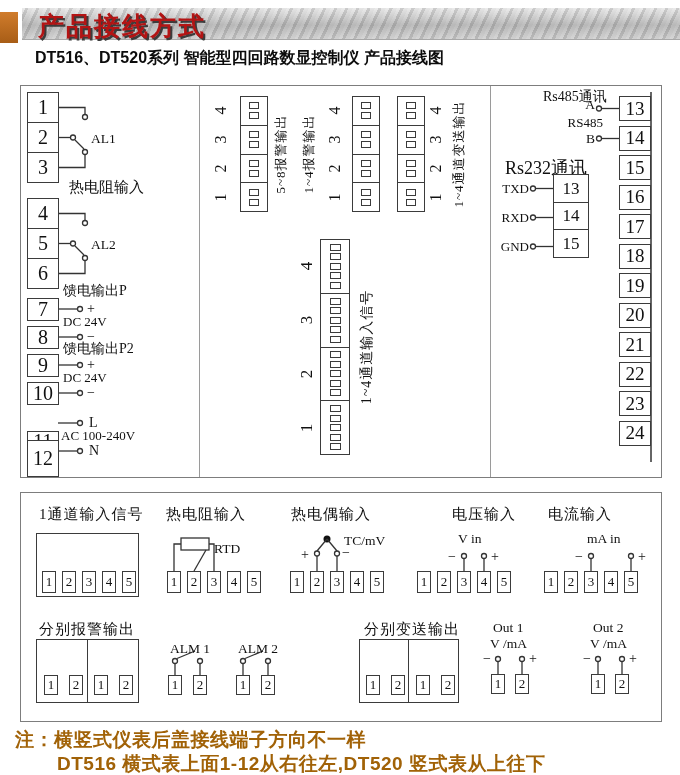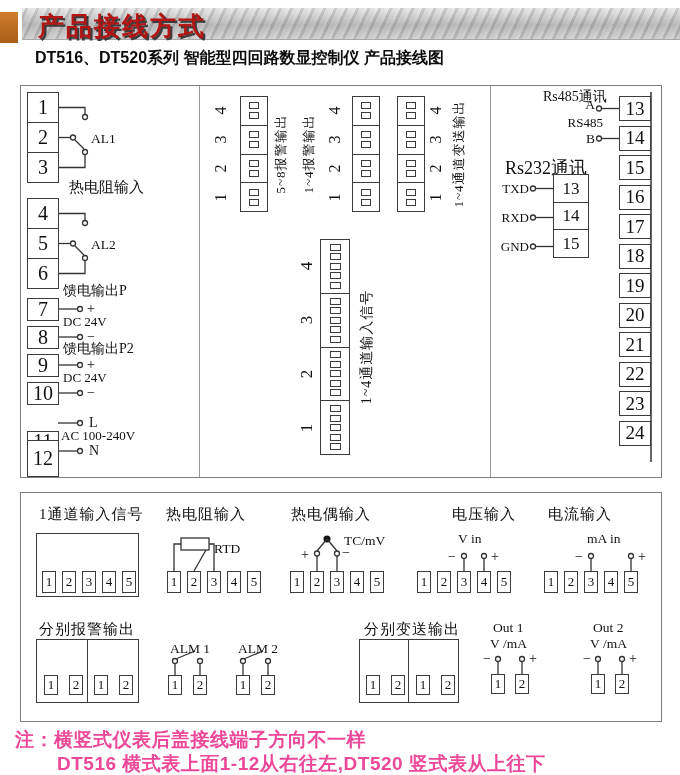--- a/index.html
+++ b/index.html
@@ -68,21 +68,21 @@
   .btrow{position:absolute;display:flex;gap:6px}
   .btrow2{position:absolute;display:flex;gap:11px}
   .btrow .tb,.btrow2 .tb{position:static;width:14px;border:1.4px solid #3b3b3b;box-sizing:border-box;background:#fff;
         display:flex;align-items:center;justify-content:center;font-size:13px;font-family:"Liberation Serif",serif}
   .btrow .tb{height:22px}
   .btrow2 .tb{height:20px}
   .sym{font-size:14px}
   .smlab{font-size:13.5px}
   
   .note{position:absolute;font-family:"Liberation Sans",sans-serif;font-weight:bold;font-size:19px;
-        color:#ec4899;white-space:nowrap;letter-spacing:0.5px}
+        color:#a16207;white-space:nowrap;letter-spacing:0.5px}
 </style>
 </head>
 <body>
 
 <div class="page">
 
   <div class="accent"></div>
   <div class="banner">
     <div class="title">产品接线方式</div>
   </div>

